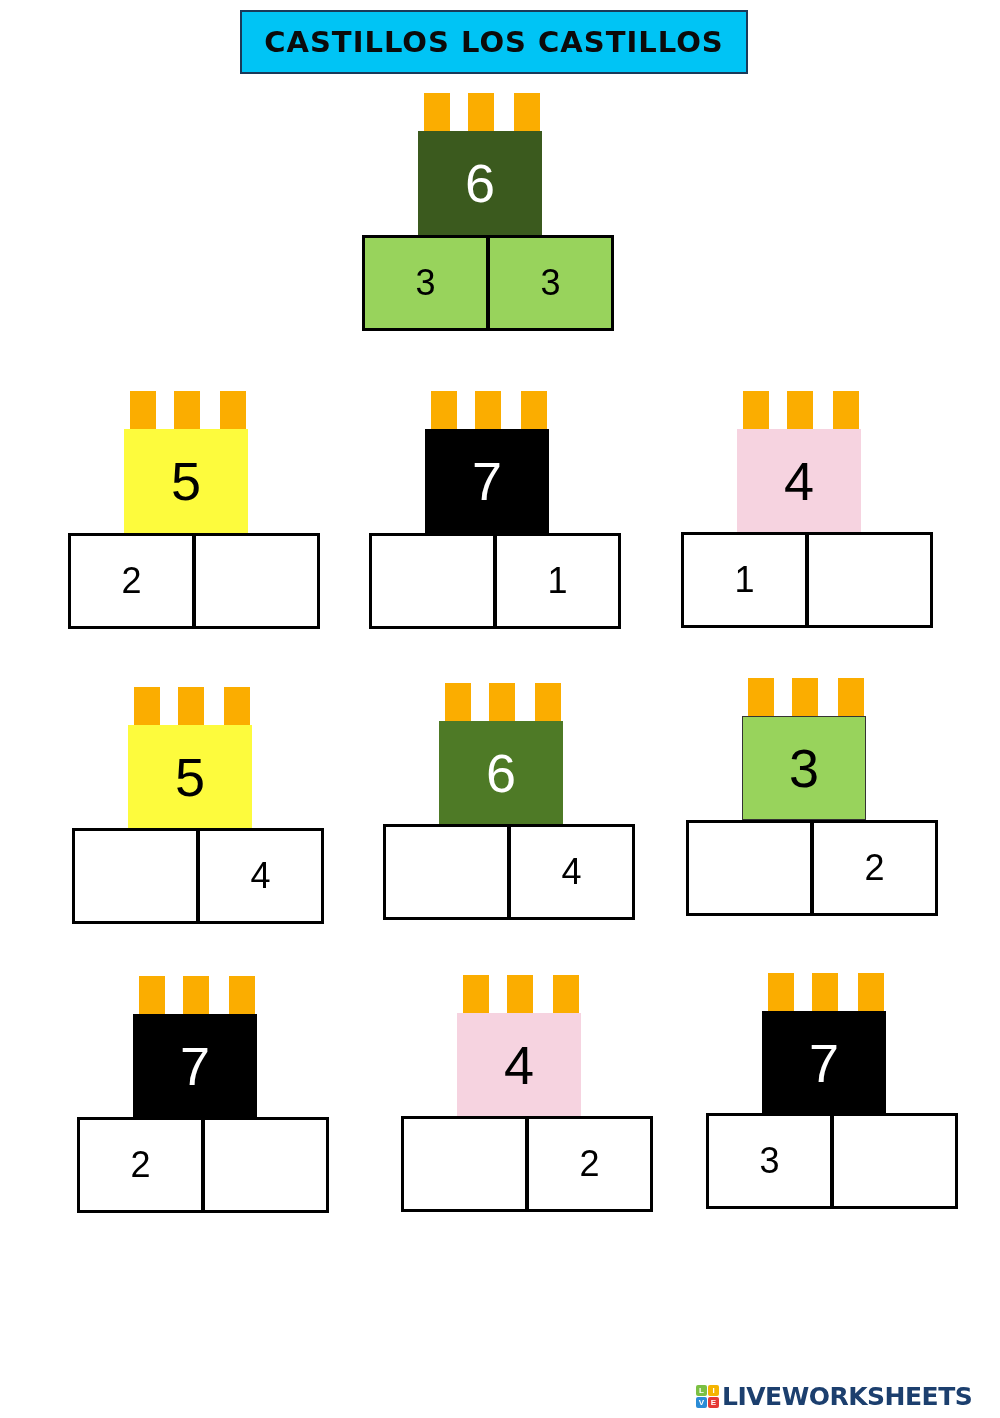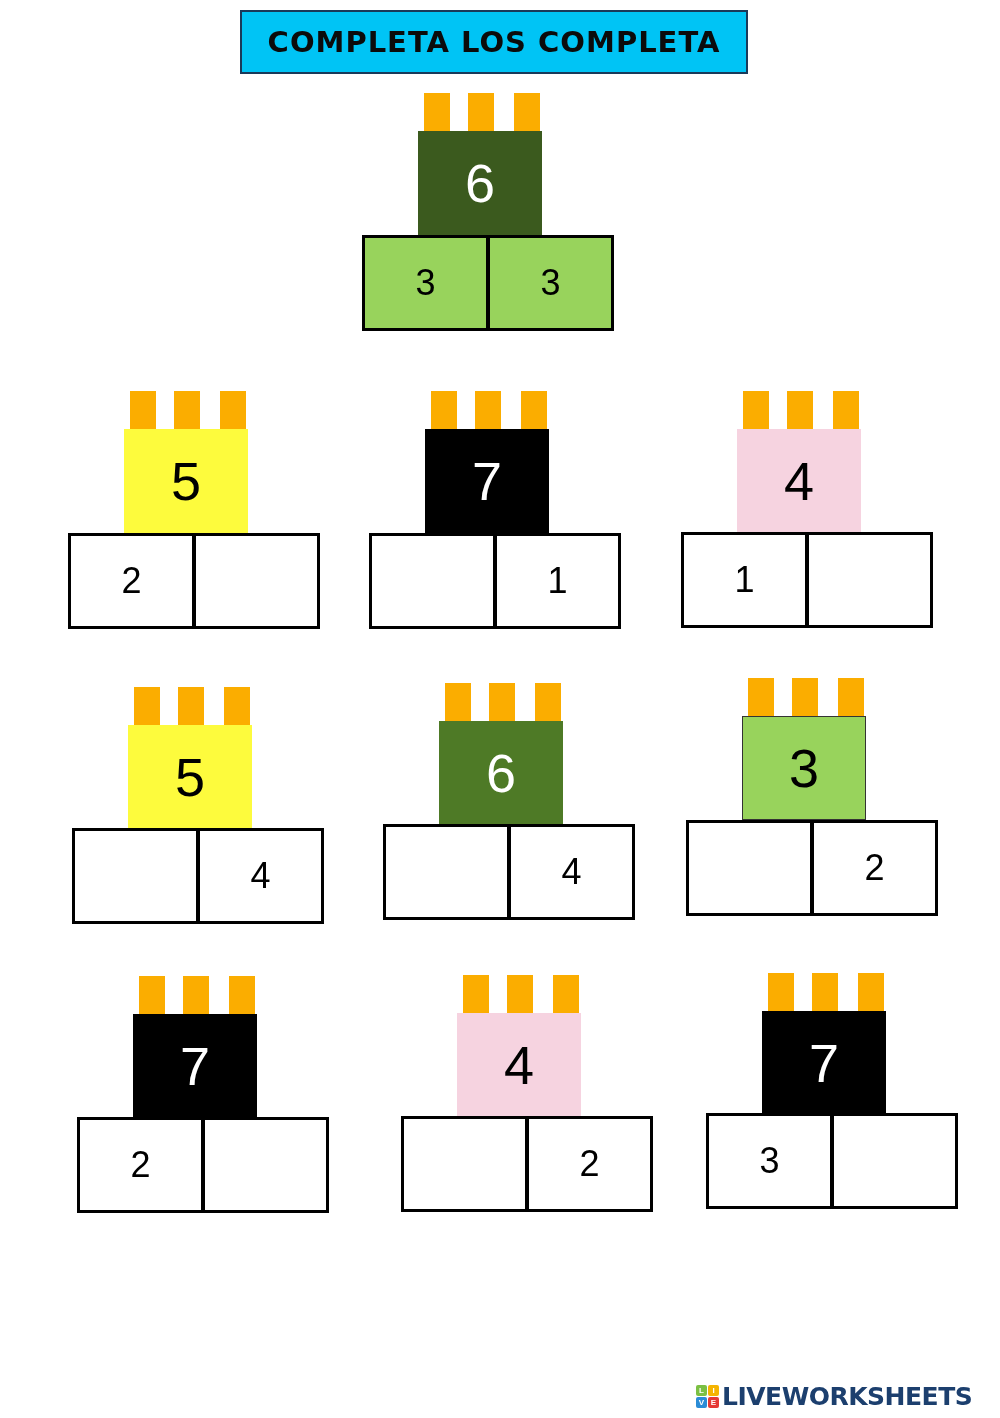--- a/index.html
+++ b/index.html
@@ -54,21 +54,21 @@
   }
   .logo-text {
     font-family: "DejaVu Sans", sans-serif; font-weight: bold;
     font-size: 25px; color: #1c3f6e; letter-spacing: -0.5px;
   }
 </style>
 </head>
 <body>
 
 <div class="title-banner">
-  <span class="title-text">COMPLETA LOS COMPLETA</span>
+  <span class="title-text">CASTILLOS LOS CASTILLOS</span>
 </div>
 
 <div class="castle" style="left:362px; top:93px;">
   <div class="tower" style="left:62px; top:0;"></div>
   <div class="tower" style="left:106px; top:0;"></div>
   <div class="tower" style="left:152px; top:0;"></div>
   <div class="top-block" style="left:56px; top:38px; background:#3b5a1e; color:#fff;">6</div>
   <div class="base" style="left:0; top:142px; width:252px; background:#98d35c;">
     <div class="cell">3</div>
     <div class="cell">3</div>

